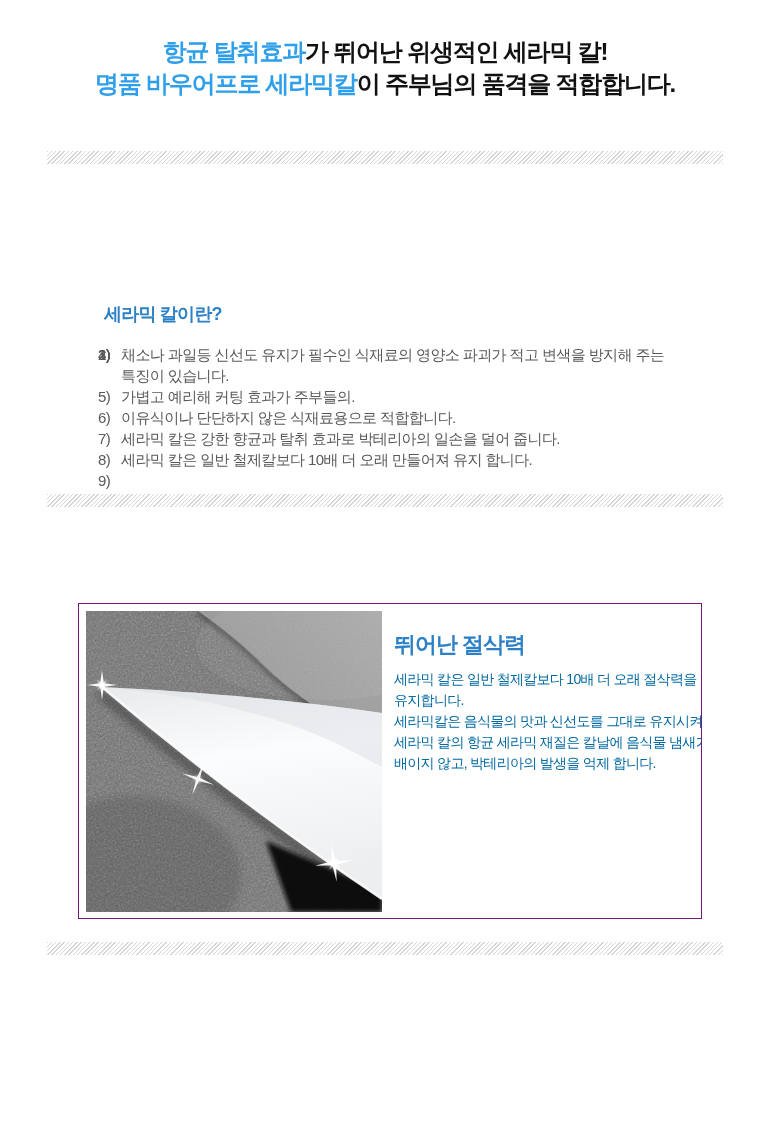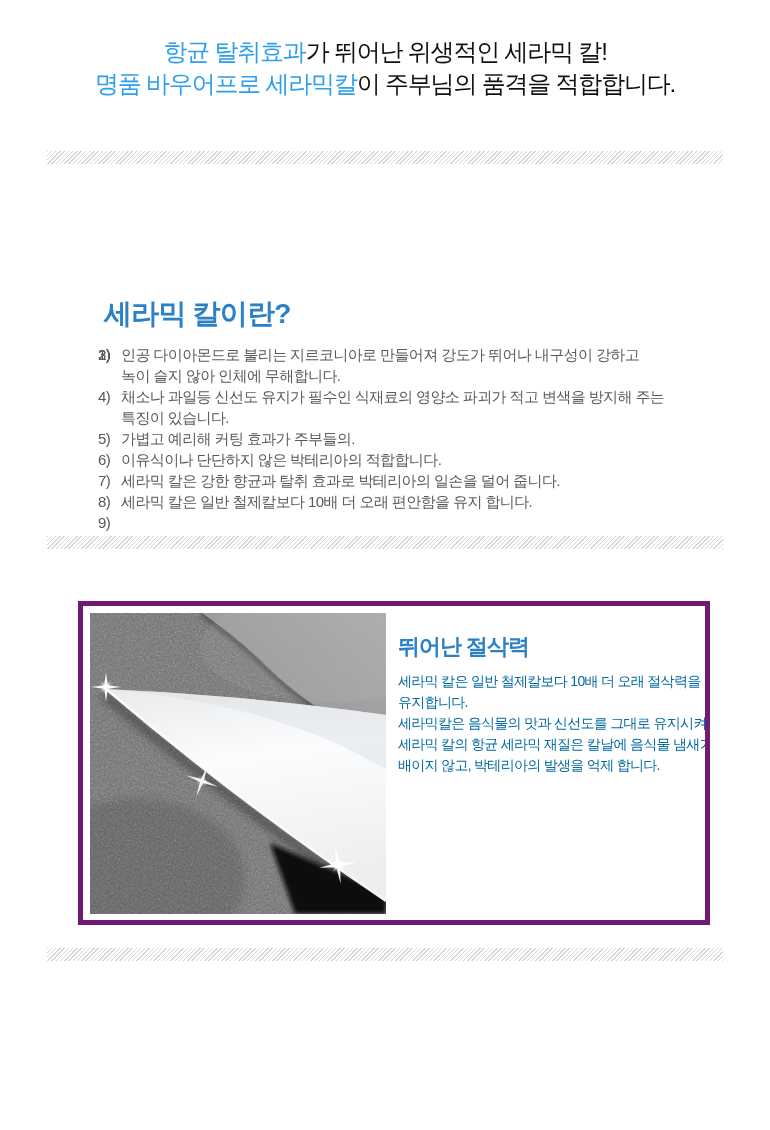--- a/index.html
+++ b/index.html
@@ -4,42 +4,42 @@
 <style>
   html,body{margin:0;padding:0;background:#ffffff;}
   body{
     width:770px;height:1130px;position:relative;overflow:hidden;
     font-family:"Liberation Sans","DejaVu Sans",sans-serif;
     -webkit-font-smoothing:antialiased;
   }
   .page{width:770px;height:1130px;background:#fff;}
 
   
-  .headline{padding-top:36px;text-align:center;font-size:24px;font-weight:400;
+  .headline{padding-top:36px;text-align:center;font-size:24px;font-weight:700;
             line-height:32px;letter-spacing:-1.2px;color:#111111;}
   .headline .accent{color:#2e9fe8;}
 
   
   .divider{height:13px;margin-left:47px;margin-right:47px;
     background:repeating-linear-gradient(135deg,#d6d6d6 0px,#d6d6d6 1px,#ffffff 1px,#ffffff 3px);}
   .divider.top{margin-top:51px;}
   .divider.middle{margin-top:24px;}
   .divider.bottom{margin-top:23px;}
 
   
-  .sec-title{margin:138px 0 0 104px;font-size:28px;line-height:24px;font-weight:700;
+  .sec-title{margin:138px 0 0 104px;font-size:18px;line-height:24px;font-weight:700;
              color:#2b80c6;letter-spacing:-0.8px;}
   .intro-list{list-style:none;margin:18px 50px 0 98px;padding:0;
               font-size:15px;line-height:21px;color:#595959;letter-spacing:-0.6px;}
   .intro-list li{position:relative;padding-left:23px;white-space:pre-line;}
   .intro-list .num{position:absolute;left:0;top:0;}
 
   
-  .feature-box{position:relative;margin:52px 0 0 78px;width:622px;height:314px;
-               border:5px solid #701a75;background:#fff;overflow:hidden;}
+  .feature-box{position:relative;margin:96px 0 0 78px;width:622px;height:314px;
+               border:1px solid #701a75;background:#fff;overflow:hidden;}
   .photo{position:absolute;left:7px;top:7px;width:296px;height:301px;display:block;}
   .feature-text{position:absolute;left:315px;top:28px;width:300px;}
   .feature-title{margin:0 0 11px 0;font-size:22px;line-height:26px;font-weight:700;
                  color:#2b80c6;letter-spacing:-1px;}
   .feature-body{margin:0;font-size:14px;line-height:21px;color:#0369a1;
                 letter-spacing:-0.7px;white-space:pre;}
 </style>
 </head>
 <body>
 
@@ -50,28 +50,27 @@
     <div><span class="accent">명품 바우어프로 세라믹칼</span><span>이 주부님의 품격을 적합합니다.</span></div>
   </header>
 
   <div class="divider top"></div>
 
   <h2 class="sec-title">세라믹 칼이란?</h2>
 
   <ol class="intro-list">
     <li><span class="num">1)</span></li>
     <li><span class="num">2)</span></li>
-    <li><span class="num">3)</span><span>인공 다이아몬드로 불리는 지르코니아로 만들어져 강도가 뛰어나 내구성이 강하고
-녹이 슬지 않아 인체에 무해합니다.</span></li>
+    <li><span class="num">3)</span></li>
     <li><span class="num">4)</span><span>채소나 과일등 신선도 유지가 필수인 식재료의 영양소 파괴가 적고 변색을 방지해 주는
 특징이 있습니다.</span></li>
     <li><span class="num">5)</span><span>가볍고 예리해 커팅 효과가 주부들의.</span></li>
-    <li><span class="num">6)</span><span>이유식이나 단단하지 않은 박테리아의 적합합니다.</span></li>
+    <li><span class="num">6)</span><span>이유식이나 단단하지 않은 식재료용으로 적합합니다.</span></li>
     <li><span class="num">7)</span><span>세라믹 칼은 강한 향균과 탈취 효과로 박테리아의 일손을 덜어 줍니다.</span></li>
-    <li><span class="num">8)</span><span>세라믹 칼은 일반 철제칼보다 10배 더 오래 편안함을 유지 합니다.</span></li>
+    <li><span class="num">8)</span><span>세라믹 칼은 일반 철제칼보다 10배 더 오래 만들어져 유지 합니다.</span></li>
     <li><span class="num">9)</span></li>
   </ol>
 
   <div class="divider middle"></div>
 
   <section class="feature-box">
 
     <svg class="photo" viewBox="0 0 296 301" role="img" xmlns="http://www.w3.org/2000/svg" aria-label="ceramic-knife-on-stone">
       <defs>
         <linearGradient id="bgG" x1="1" y1="0" x2="0" y2="1">

